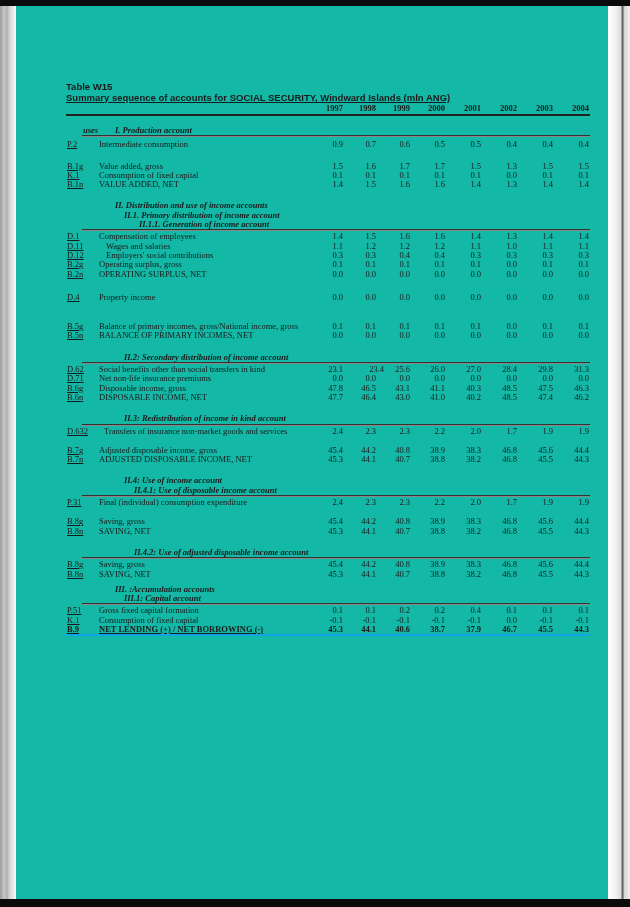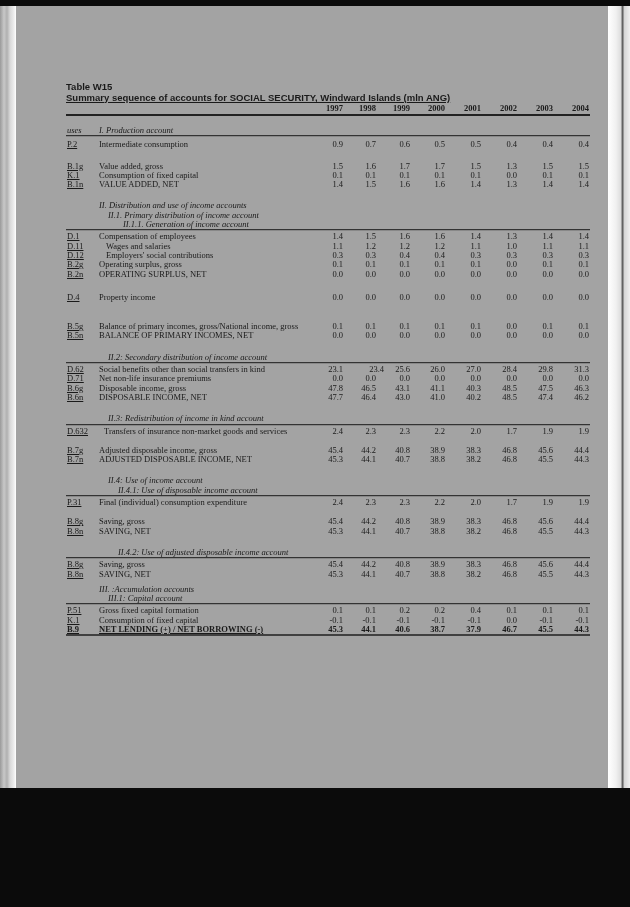--- a/index.html
+++ b/index.html
@@ -3,22 +3,22 @@
 <meta charset="utf-8">
 <style>
   html, body { margin: 0; padding: 0; }
   body {
     width: 630px; height: 907px; position: relative; overflow: hidden;
     background: #0b0b0b;
     font-family: "Liberation Serif", "DejaVu Serif", serif;
     color: #1a1a1a;
   }
   .page {
-    position: absolute; left: 0; top: 6px; width: 630px; height: 782px;
-    background: #a3a3a3;
+    position: absolute; left: 0; top: 6px; width: 630px; height: 893px;
+    background: #14b8a6;
   }
   .binding {
     position: absolute; left: 0; top: 0; width: 16px; height: 100%;
     background: linear-gradient(to right, #9a9a9a 0px, #c8c8c8 4px, #b0b0b0 7px, #d8d8d8 10px, #eeeeee 14px, #ffffff 16px);
   }
   .right-shadow {
     position: absolute; right: 0; top: 0; width: 22px; height: 100%;
     background: linear-gradient(to right, #ffffff 0px, #f0f0f0 8px, #dcdcdc 13px, #6a6a6a 14px, #5a5a5a 15px, #d4d4d4 16px, #efefef 22px);
   }
   .content { position: absolute; left: 66px; top: 75px; width: 524px; }
@@ -36,21 +36,21 @@
     font-weight: bold; font-size: 8.5px; line-height: 11px;
   }
   .years .yr, .row .v {
     position: absolute; top: 0; text-align: right; width: 30px;
   }
   .row { position: relative; height: 9.3px; font-size: 8.5px; line-height: 9.3px; white-space: nowrap; }
   .row .code { position: absolute; left: 1px; top: 0; text-decoration: underline; }
   .row .desc { position: absolute; left: 33px; top: 0; }
   .row .desc.ind { left: 40px; }
   .row.bold { font-weight: bold; }
-  .hdr { position: relative; height: 9.3px; font-size: 8.5px; line-height: 9.3px; font-weight: normal; font-style: italic; white-space: nowrap; }
+  .hdr { position: relative; height: 9.3px; font-size: 8.5px; line-height: 9.3px; font-weight: bold; font-style: italic; white-space: nowrap; margin-left: 16px; }
   .hdr.rule { border-bottom: 1px solid #333; box-shadow: 0 1px 0 #888; }
   .hdr .t { position: absolute; top: 0; }
   .hdr .uses { position: absolute; left: 1px; top: 0; }
   .gap { height: 9.3px; }
   .gap-s { height: 4px; }
   .pageno {
     position: absolute; left: 0; width: 630px; top: 856px; text-align: center;
     font-size: 11px;
   }
 </style>
@@ -447,21 +447,21 @@
       <span class="desc">Consumption of fixed capital</span>
       <span class="v" style="left:247px">-0.1</span>
       <span class="v" style="left:280px">-0.1</span>
       <span class="v" style="left:314px">-0.1</span>
       <span class="v" style="left:349px">-0.1</span>
       <span class="v" style="left:385px">-0.1</span>
       <span class="v" style="left:421px">0.0</span>
       <span class="v" style="left:457px">-0.1</span>
       <span class="v" style="left:493px">-0.1</span>
     </div>
-    <div class="row bold" style="border-bottom:2px solid #404040;">
+    <div class="row bold" style="border-bottom:2px solid #0ea5e9;">
       <span class="code" style="text-decoration:underline">B.9</span>
       <span class="desc" style="text-decoration:underline">NET LENDING (+) / NET BORROWING (-)</span>
       <span class="v" style="left:247px">45.3</span>
       <span class="v" style="left:280px">44.1</span>
       <span class="v" style="left:314px">40.6</span>
       <span class="v" style="left:349px">38.7</span>
       <span class="v" style="left:385px">37.9</span>
       <span class="v" style="left:421px">46.7</span>
       <span class="v" style="left:457px">45.5</span>
       <span class="v" style="left:493px">44.3</span>

